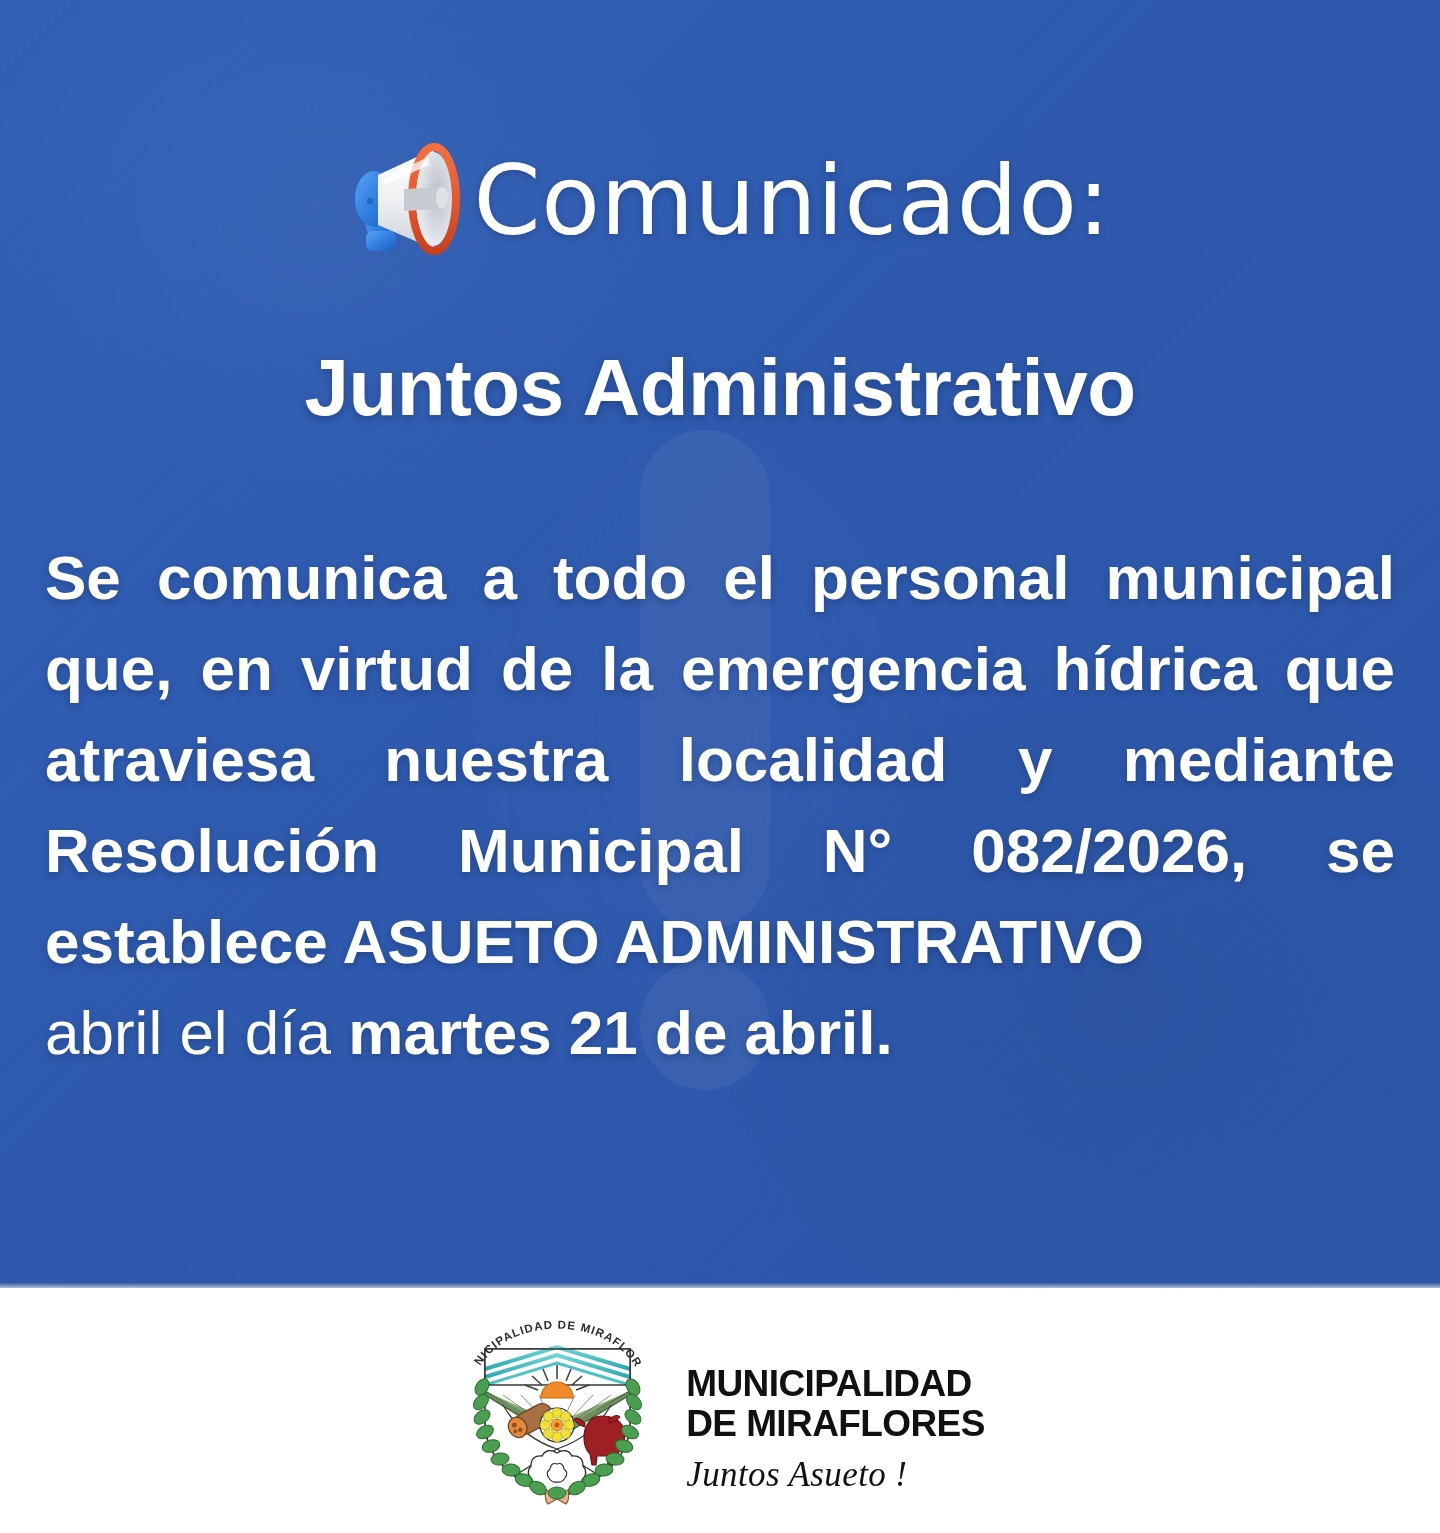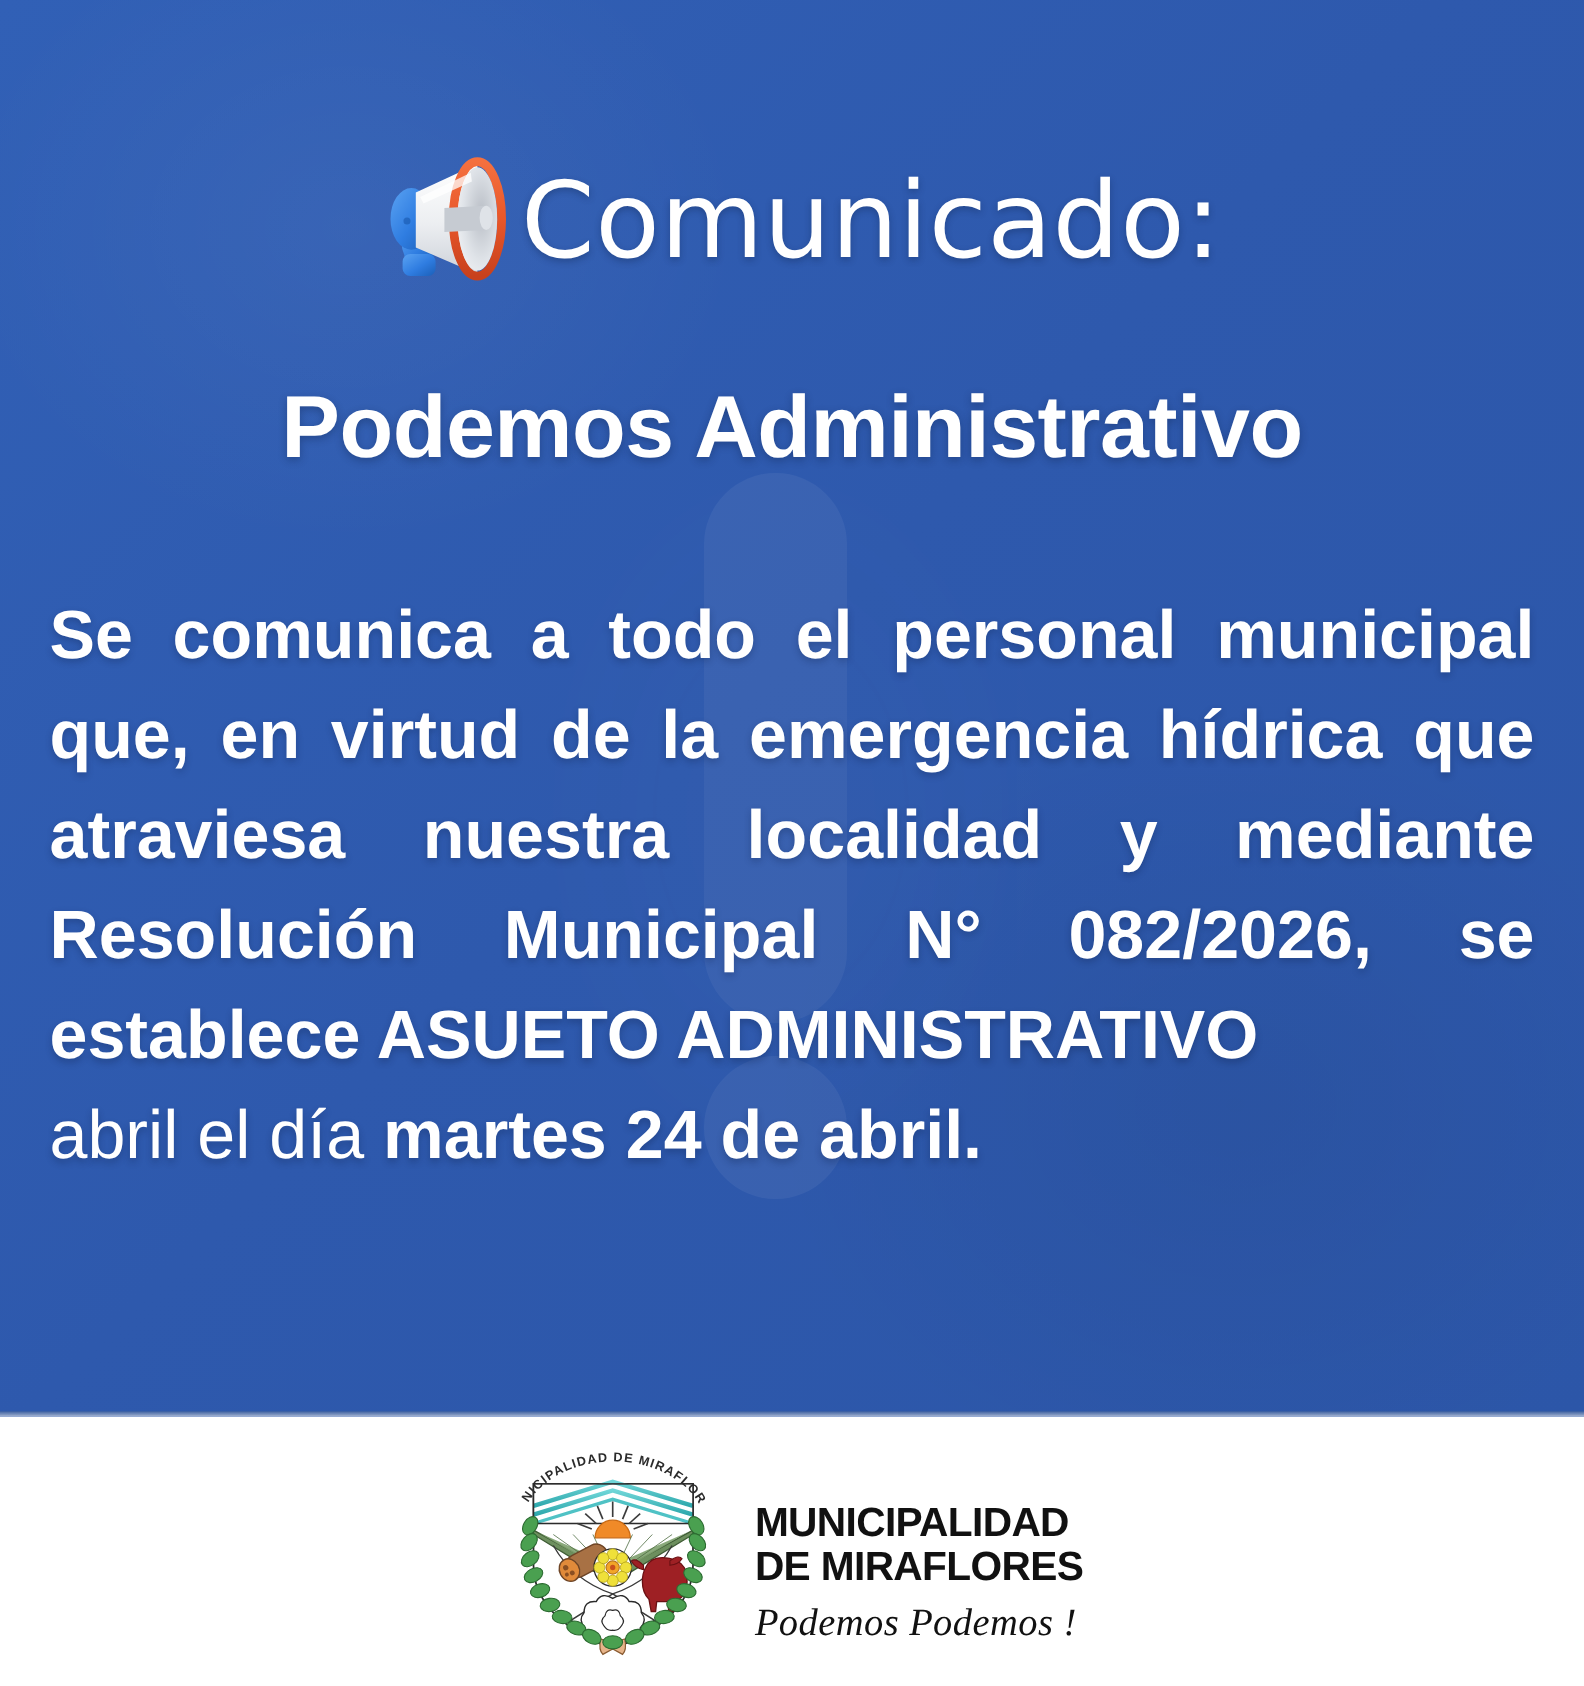--- a/index.html
+++ b/index.html
@@ -215,24 +215,24 @@
           <path d="M74 52 L112 50 L112 72 L74 74 Z" fill="#c6cbd2"></path>
           <ellipse cx="112" cy="61" rx="6" ry="11" fill="#dfe3e8"></ellipse>
 
           <path d="M52 42 L98 20 L99 28 L55 48 Z" fill="#ffffff" opacity=".75"></path>
         </svg>
       </div>
 
       <div class="headline">Comunicado:</div>
     </div>
 
-    <div class="title">Podemos Administrativo</div>
+    <div class="title">Juntos Administrativo</div>
 
     <div class="body-text">
-      <span>Se comunica a todo el personal municipal que, en virtud de la emergencia hídrica que atraviesa nuestra localidad y mediante Resolución Municipal N° 082/2026, se establece ASUETO ADMINISTRATIVO </span><span class="lastline"><span class="reg">abril el día </span><span>martes 24 de abril.</span></span>
+      <span>Se comunica a todo el personal municipal que, en virtud de la emergencia hídrica que atraviesa nuestra localidad y mediante Resolución Municipal N° 082/2026, se establece ASUETO ADMINISTRATIVO </span><span class="lastline"><span class="reg">abril el día </span><span>martes 21 de abril.</span></span>
     </div>
 
     <div class="panel-bottom-line"></div>
   </div>
 
   <div class="footer">
 
     <div class="crest">
       <svg viewBox="0 0 205 195" xmlns="http://www.w3.org/2000/svg">
         <defs>
@@ -346,17 +346,17 @@
 
         <text font-family="&quot;Liberation Sans&quot;, sans-serif" font-size="11.5" font-weight="bold" fill="#2b2b2b" letter-spacing="1.1">
           <textPath href="#arcPath" startOffset="50%" text-anchor="middle">MUNICIPALIDAD DE MIRAFLORES</textPath>
         </text>
       </svg>
     </div>
 
     <div class="brand">
       <div class="brand-name">MUNICIPALIDAD
 DE MIRAFLORES</div>
-      <div class="brand-slogan">Podemos Podemos !</div>
+      <div class="brand-slogan">Juntos Asueto !</div>
     </div>
   </div>
 
 </div>
 
 </body></html>

